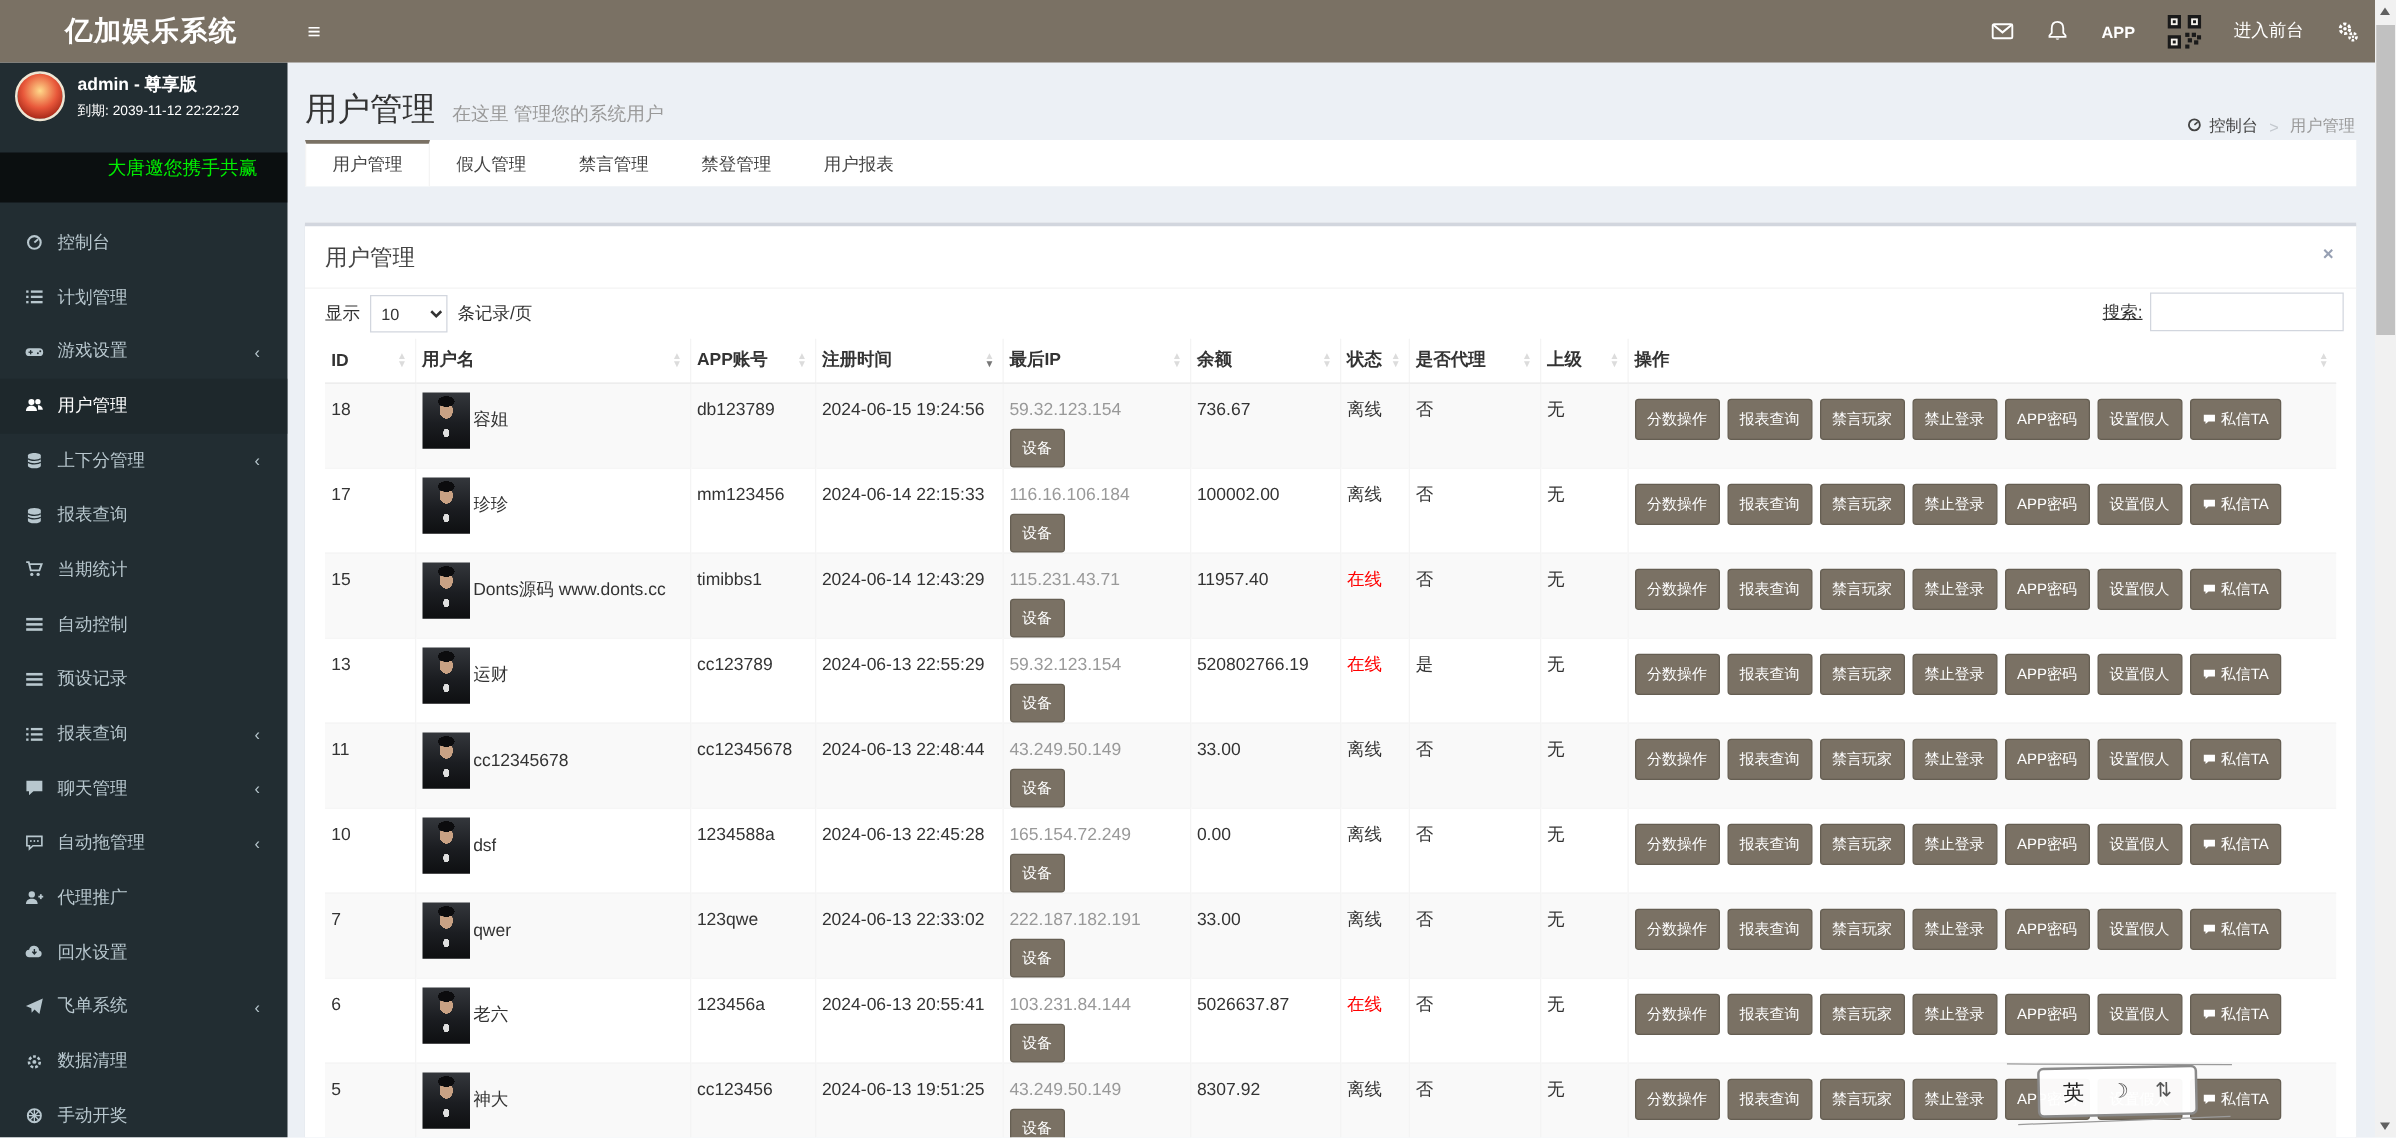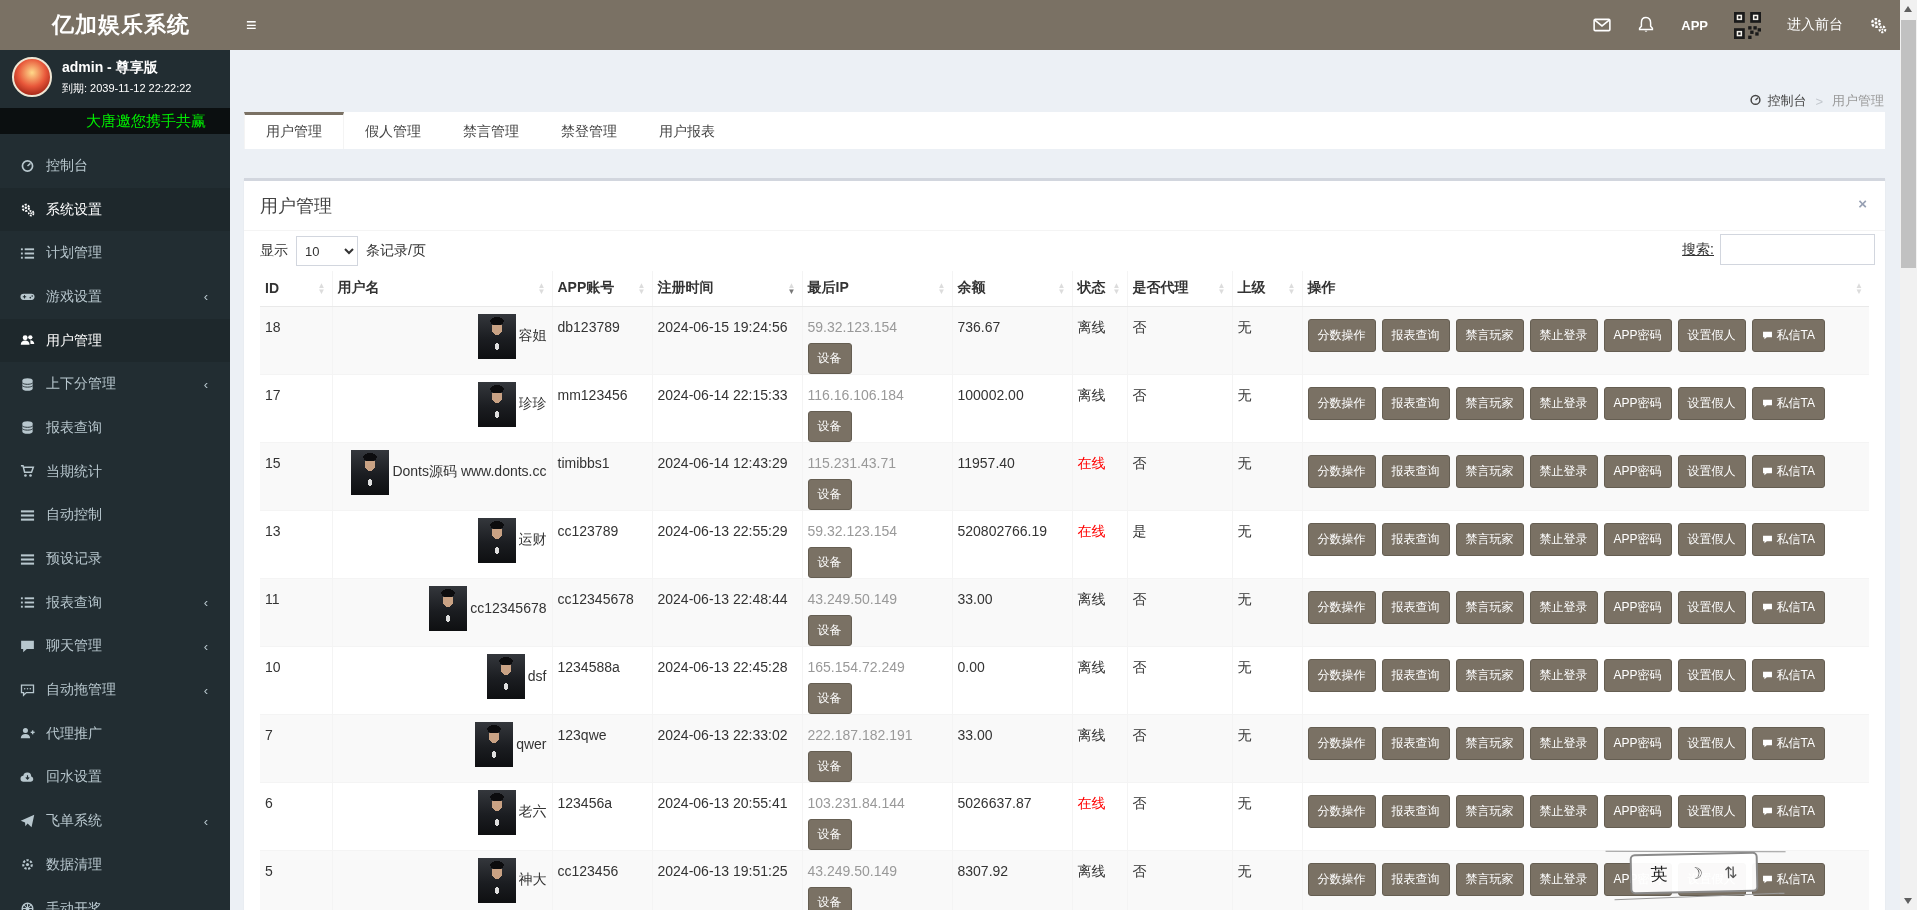--- a/index.html
+++ b/index.html
@@ -26,21 +26,21 @@
 
   
   .sidebar { position:absolute; left:0; top:50px; width:230px; height:860px; background:#222d32; overflow:hidden; z-index:4; }
   .user-panel { height:48px; padding:6px 12px 0; display:flex; align-items:center; gap:10px; }
   .avatar-circle { width:40px; height:40px; border-radius:50%; flex:none;
     background:radial-gradient(circle at 50% 38%, #ffd98a 0%, #e8573a 48%, #a02315 82%);
     border:2px solid #efe6d4; }
   .user-meta { overflow:hidden; }
   .user-name { color:#fff; font-weight:bold; font-size:14px; white-space:nowrap; }
   .user-expire { color:#fff; font-size:11px; margin-top:4px; white-space:nowrap; }
-  .marquee { margin-top:10px; height:26px; background:#0b0f10; overflow:hidden; white-space:nowrap;
+  .marquee { margin-top:24px; height:40px; background:#0b0f10; overflow:hidden; white-space:nowrap;
     color:#00ee00; font-size:15px; line-height:26px; padding-left:86px; }
   .menu { list-style:none; margin:10px 0 0; padding:0; }
   .menu li { position:relative; height:43.7px; display:flex; align-items:center; padding-left:16px;
     color:#b8c7ce; font-size:14px; cursor:pointer; }
   .menu li.active { background:#1e282c; color:#fff; }
   .mi-icon { width:22px; display:inline-flex; justify-content:center; margin-right:8px; flex:none; }
   .mi-icon svg { width:15px; height:15px; }
   .mi-chev { position:absolute; right:22px; font-size:13px; color:#b8c7ce; }
 
   
@@ -74,21 +74,21 @@
   
   table.users { width:calc(100% - 32px); margin:0 16px; border-collapse:collapse; table-layout:fixed; font-size:14px; color:#333; }
   th { text-align:left; padding:0 5px; height:35px; font-weight:bold; font-size:14px; color:#333;
        border-bottom:1px solid #e9e9e9; border-right:1px solid #f4f4f4; position:relative; }
   th:last-child { border-right:none; }
   .sort { position:absolute; right:6px; top:50%; transform:translateY(-50%); display:flex; flex-direction:column; line-height:5.5px; font-size:8px; color:#dcdcdc; }
   .sort .on { color:#777; }
   td { vertical-align:top; padding:12px 5px 0; height:66px; border-top:1px solid #f4f4f4; border-right:1px solid #f4f4f4; }
   td:last-child { border-right:none; }
   tr.odd td { background:#f9f9f9; }
-  .uname { display:flex; align-items:center; gap:3px; margin-top:-5px;justify-content:flex-end; }
+  .uname { display:flex; align-items:center; gap:3px; margin-top:-5px; }
   .row-avatar { width:38px; height:45px; flex:none;
     background:
       radial-gradient(ellipse 11px 7px at 50% 16%, #0c0c0e 60%, rgba(0,0,0,0) 61%),
       radial-gradient(ellipse 9px 11px at 50% 32%, #c9a284 59%, rgba(0,0,0,0) 60%),
       radial-gradient(ellipse 4px 6px at 50% 72%, #dfdfdf 58%, rgba(0,0,0,0) 60%),
       linear-gradient(180deg,#34373c 0%,#1b1d21 55%,#0e0f11 100%);
   }
   .uname-text { white-space:nowrap; overflow:hidden; }
   .ip-text { color:#999; }
   .dev-btn { display:inline-block; margin-top:8px; background:#7a7164; border:1px solid #655e52; color:#fff;
@@ -176,31 +176,20 @@
   <ul class="menu" id="sidebar-menu">
       <li class="">
         <span class="mi-icon">
           <svg viewBox="0 0 16 16">
             <circle cx="8" cy="8.5" r="5.4" fill="none" stroke="currentColor" stroke-width="1.8"></circle>
             <path d="M8 8.5L11.2 5.8" fill="none" stroke="currentColor" stroke-width="1.6"></path>
           </svg>
         </span>
         <span>控制台</span>
       </li>
-      <li class="active">
-        <span class="mi-icon">
-          <svg viewBox="0 0 16 16">
-            <circle cx="6.2" cy="6.2" r="3.4" fill="none" stroke="currentColor" stroke-width="2.1" stroke-dasharray="2.2 1.4"></circle>
-            <circle cx="6.2" cy="6.2" r="1.3"></circle>
-            <circle cx="11.9" cy="11.9" r="2.5" fill="none" stroke="currentColor" stroke-width="1.9" stroke-dasharray="1.8 1.2"></circle>
-            <circle cx="11.9" cy="11.9" r="0.9"></circle>
-          </svg>
-        </span>
-        <span>系统设置</span>
-      </li>
       <li class="">
         <span class="mi-icon">
           <svg viewBox="0 0 16 16">
             <rect x="1" y="2.5" width="2" height="2"></rect>
             <rect x="5" y="2.5" width="10" height="2"></rect>
             <rect x="1" y="7" width="2" height="2"></rect>
             <rect x="5" y="7" width="10" height="2"></rect>
             <rect x="1" y="11.5" width="2" height="2"></rect>
             <rect x="5" y="11.5" width="10" height="2"></rect>
           </svg>
@@ -360,20 +349,24 @@
             <path d="M8 2.4v11.2M2.4 8h11.2M4 4l8 8M12 4l-8 8" stroke="currentColor" stroke-width="1.1"></path>
             <circle cx="8" cy="8" r="1.4"></circle>
           </svg>
         </span>
         <span>手动开奖</span>
       </li>
     </ul>
 </div>
 
 <div class="main">
+  <div class="content-hdr">
+    <h1 class="page-title">用户管理</h1>
+    <span class="page-subtitle">在这里 管理您的系统用户</span>
+  </div>
   <div class="breadcrumb">
     <span class="bc-home">
       <span id="ic-bc"><svg viewBox="0 0 16 16">
             <circle cx="8" cy="8.5" r="5.4" fill="none" stroke="currentColor" stroke-width="1.8"></circle>
             <path d="M8 8.5L11.2 5.8" fill="none" stroke="currentColor" stroke-width="1.6"></path>
           </svg></span>
       <span>控制台</span>
     </span>
     <span class="bc-sep">&gt;</span>
     <span class="bc-cur">用户管理</span>

